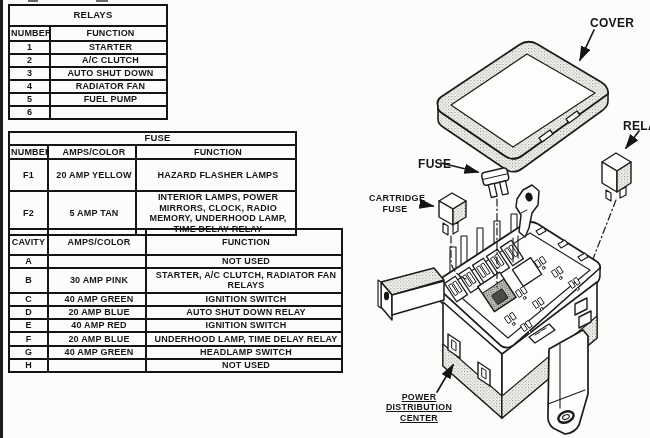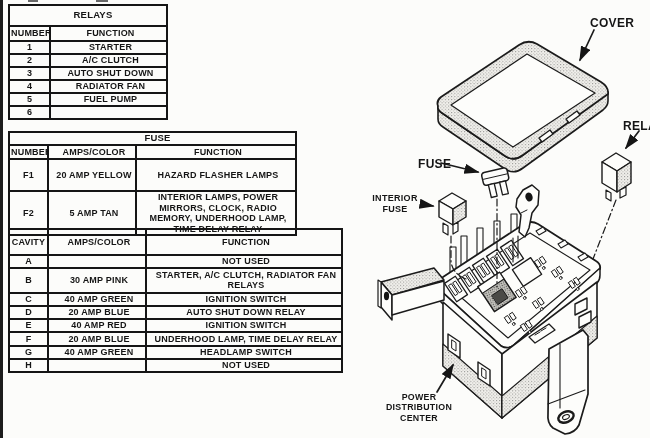--- a/index.html
+++ b/index.html
@@ -42,21 +42,21 @@
   
   .lbl{
     position:absolute;font-weight:bold;color:#151515;
     font-size:12px;letter-spacing:.3px;line-height:1.18;white-space:nowrap;text-align:center;
   }
   .lbl.wrap{white-space:normal;text-align:center;}
   #lbl-cover{left:590px;top:16px;}
   #lbl-relay{left:623px;top:119px;}
   #lbl-fuse{left:418px;top:157px;}
   #lbl-cartridge{left:369px;top:193px;width:52px;font-size:9px;}
-  #lbl-pdc{left:372px;top:392px;width:94px;font-size:8.8px;}
+  #lbl-pdc{left:372px;top:392px;width:94px;font-size:8.8px;text-decoration:underline;}
 
   svg#diagram{position:absolute;left:0;top:0;}
   svg#diagram *{vector-effect:non-scaling-stroke;}
 </style>
 </head>
 <body>
 
 <div class="page">
 
   <div class="edge-strip"></div>
@@ -399,16 +399,16 @@
         <path d="M441,163 L478,172" marker-end="url(#ah)"></path>
         <path d="M421,204 L433,206" marker-end="url(#ah)"></path>
         <path d="M437,392 L453,365" marker-end="url(#ah)"></path>
       </g>
     </g>
   </svg>
 
   <div class="lbl" id="lbl-cover">COVER</div>
   <div class="lbl" id="lbl-relay">RELAY</div>
   <div class="lbl" id="lbl-fuse">FUSE</div>
-  <div class="lbl wrap" id="lbl-cartridge">INTERIOR FUSE</div>
+  <div class="lbl wrap" id="lbl-cartridge">CARTRIDGE FUSE</div>
   <div class="lbl wrap" id="lbl-pdc">POWER DISTRIBUTION CENTER</div>
 
 </div>
 
 </body></html>

